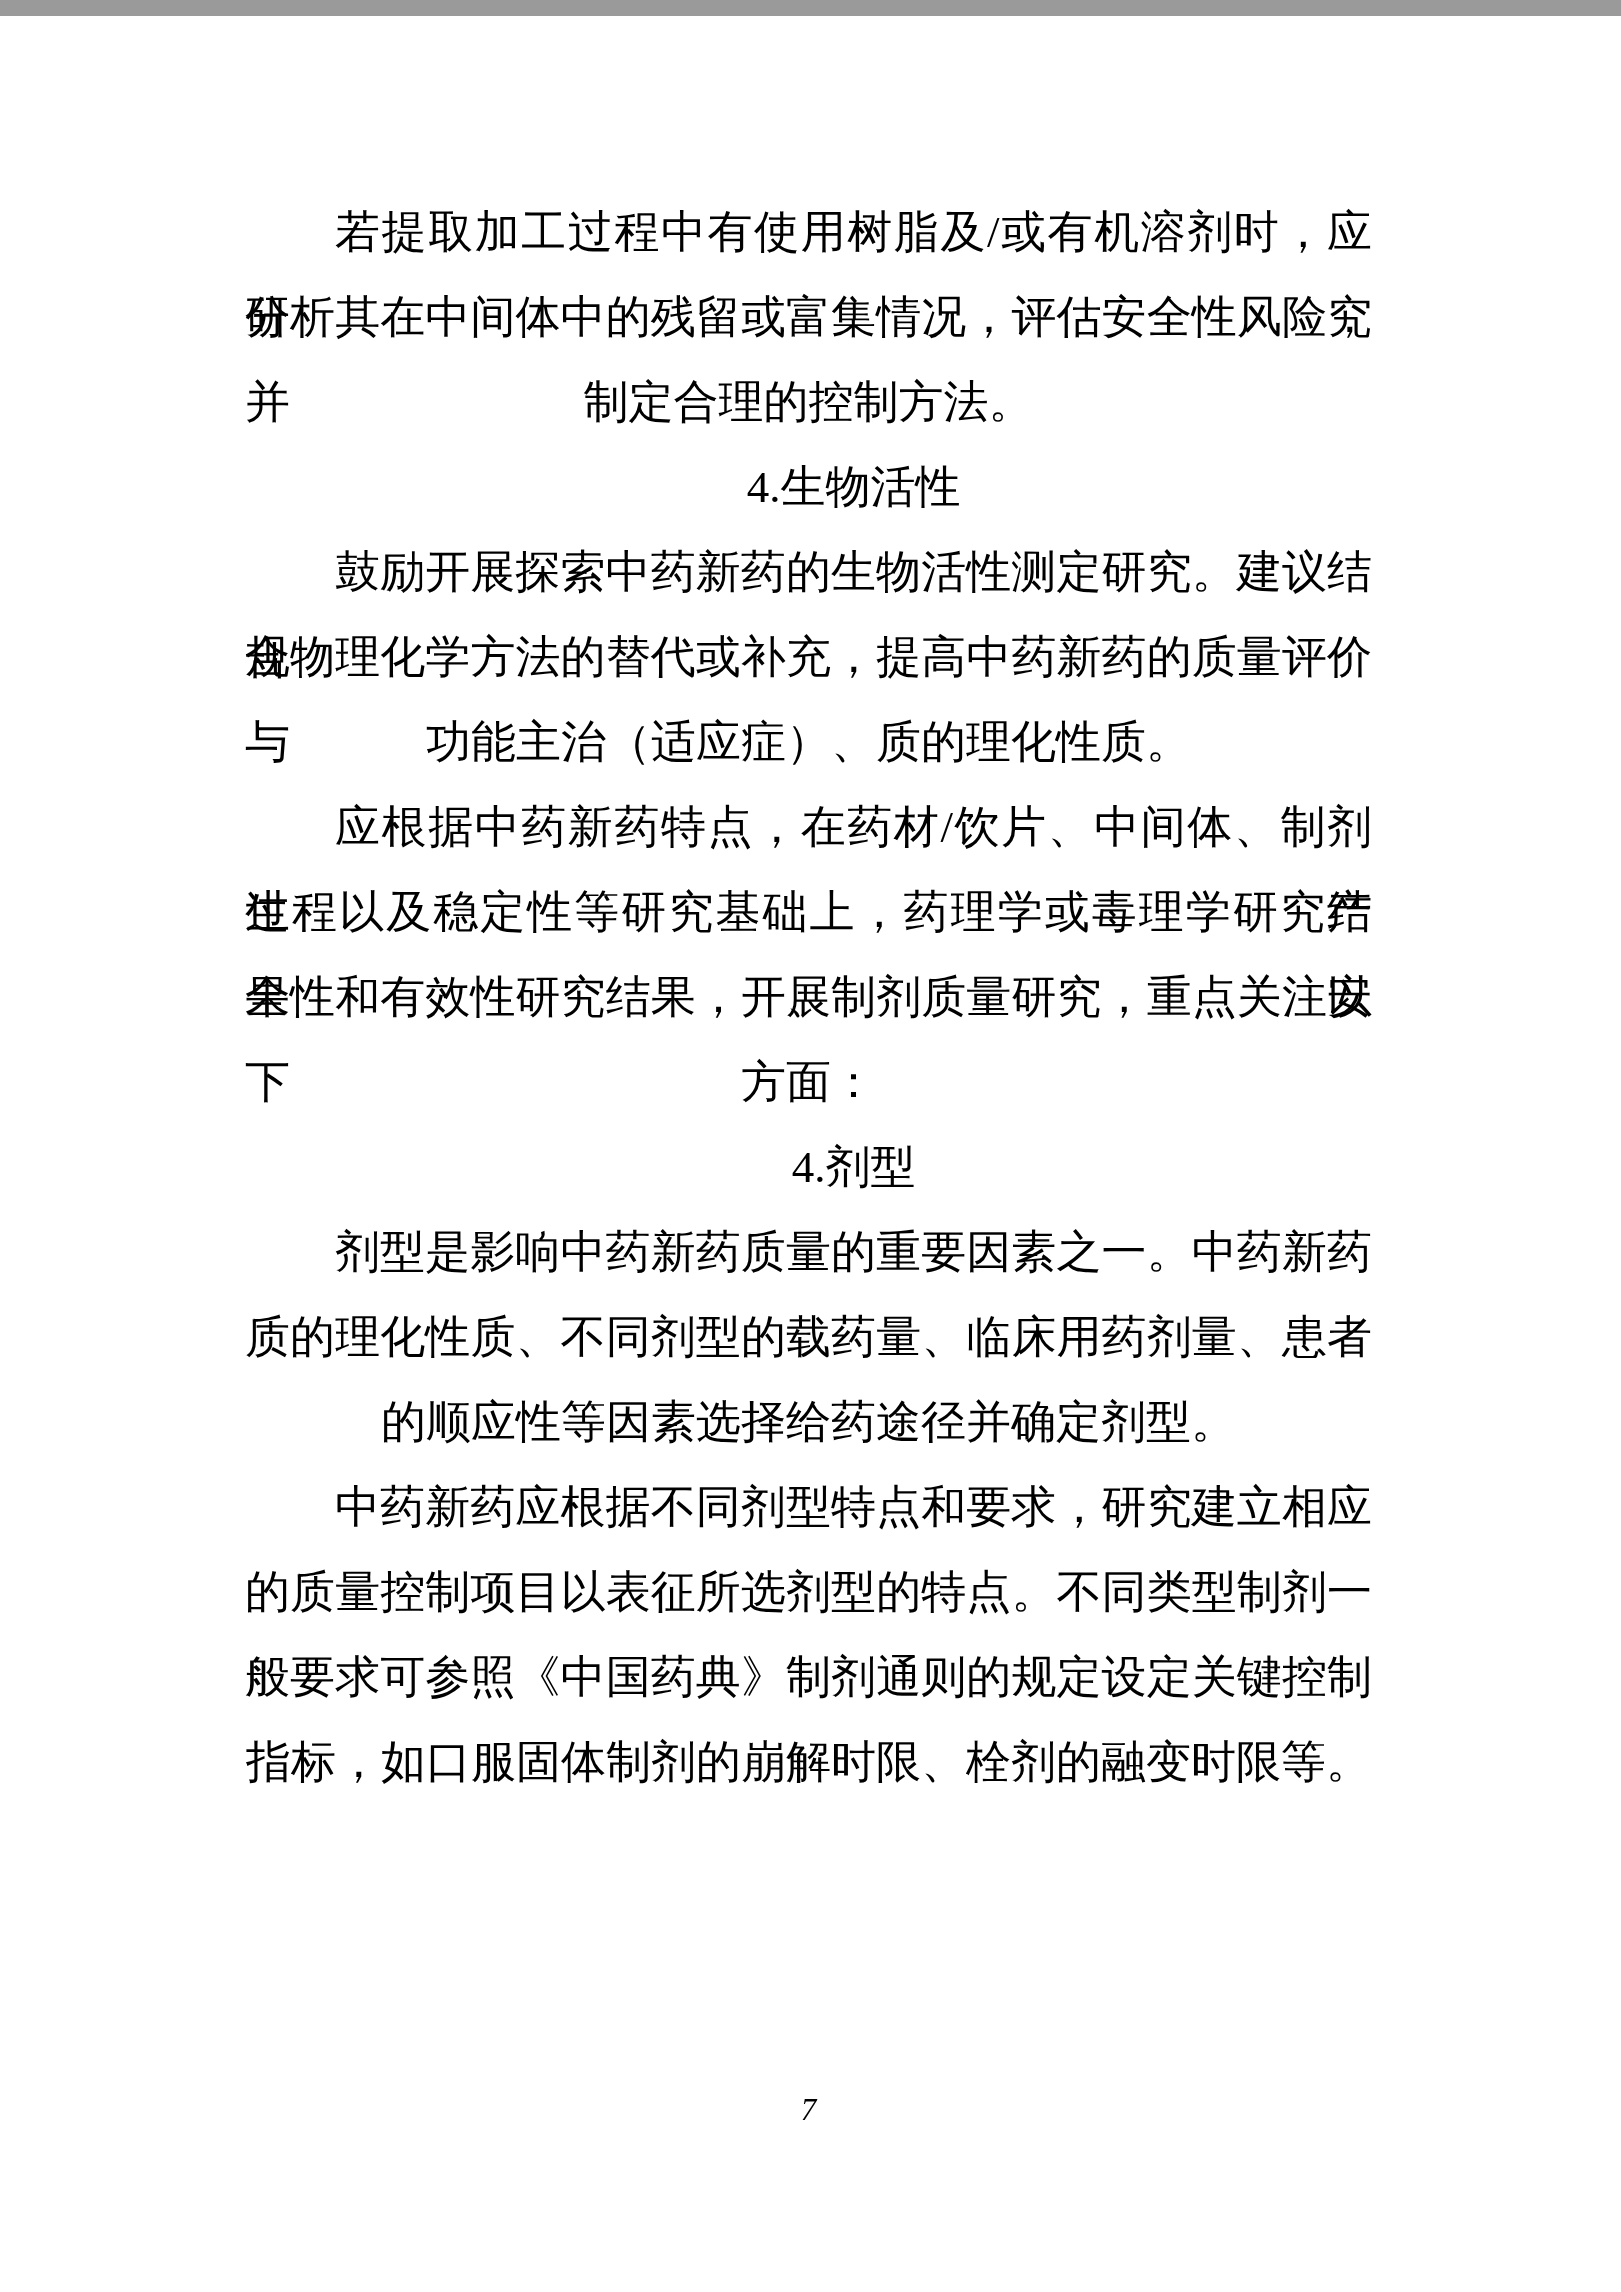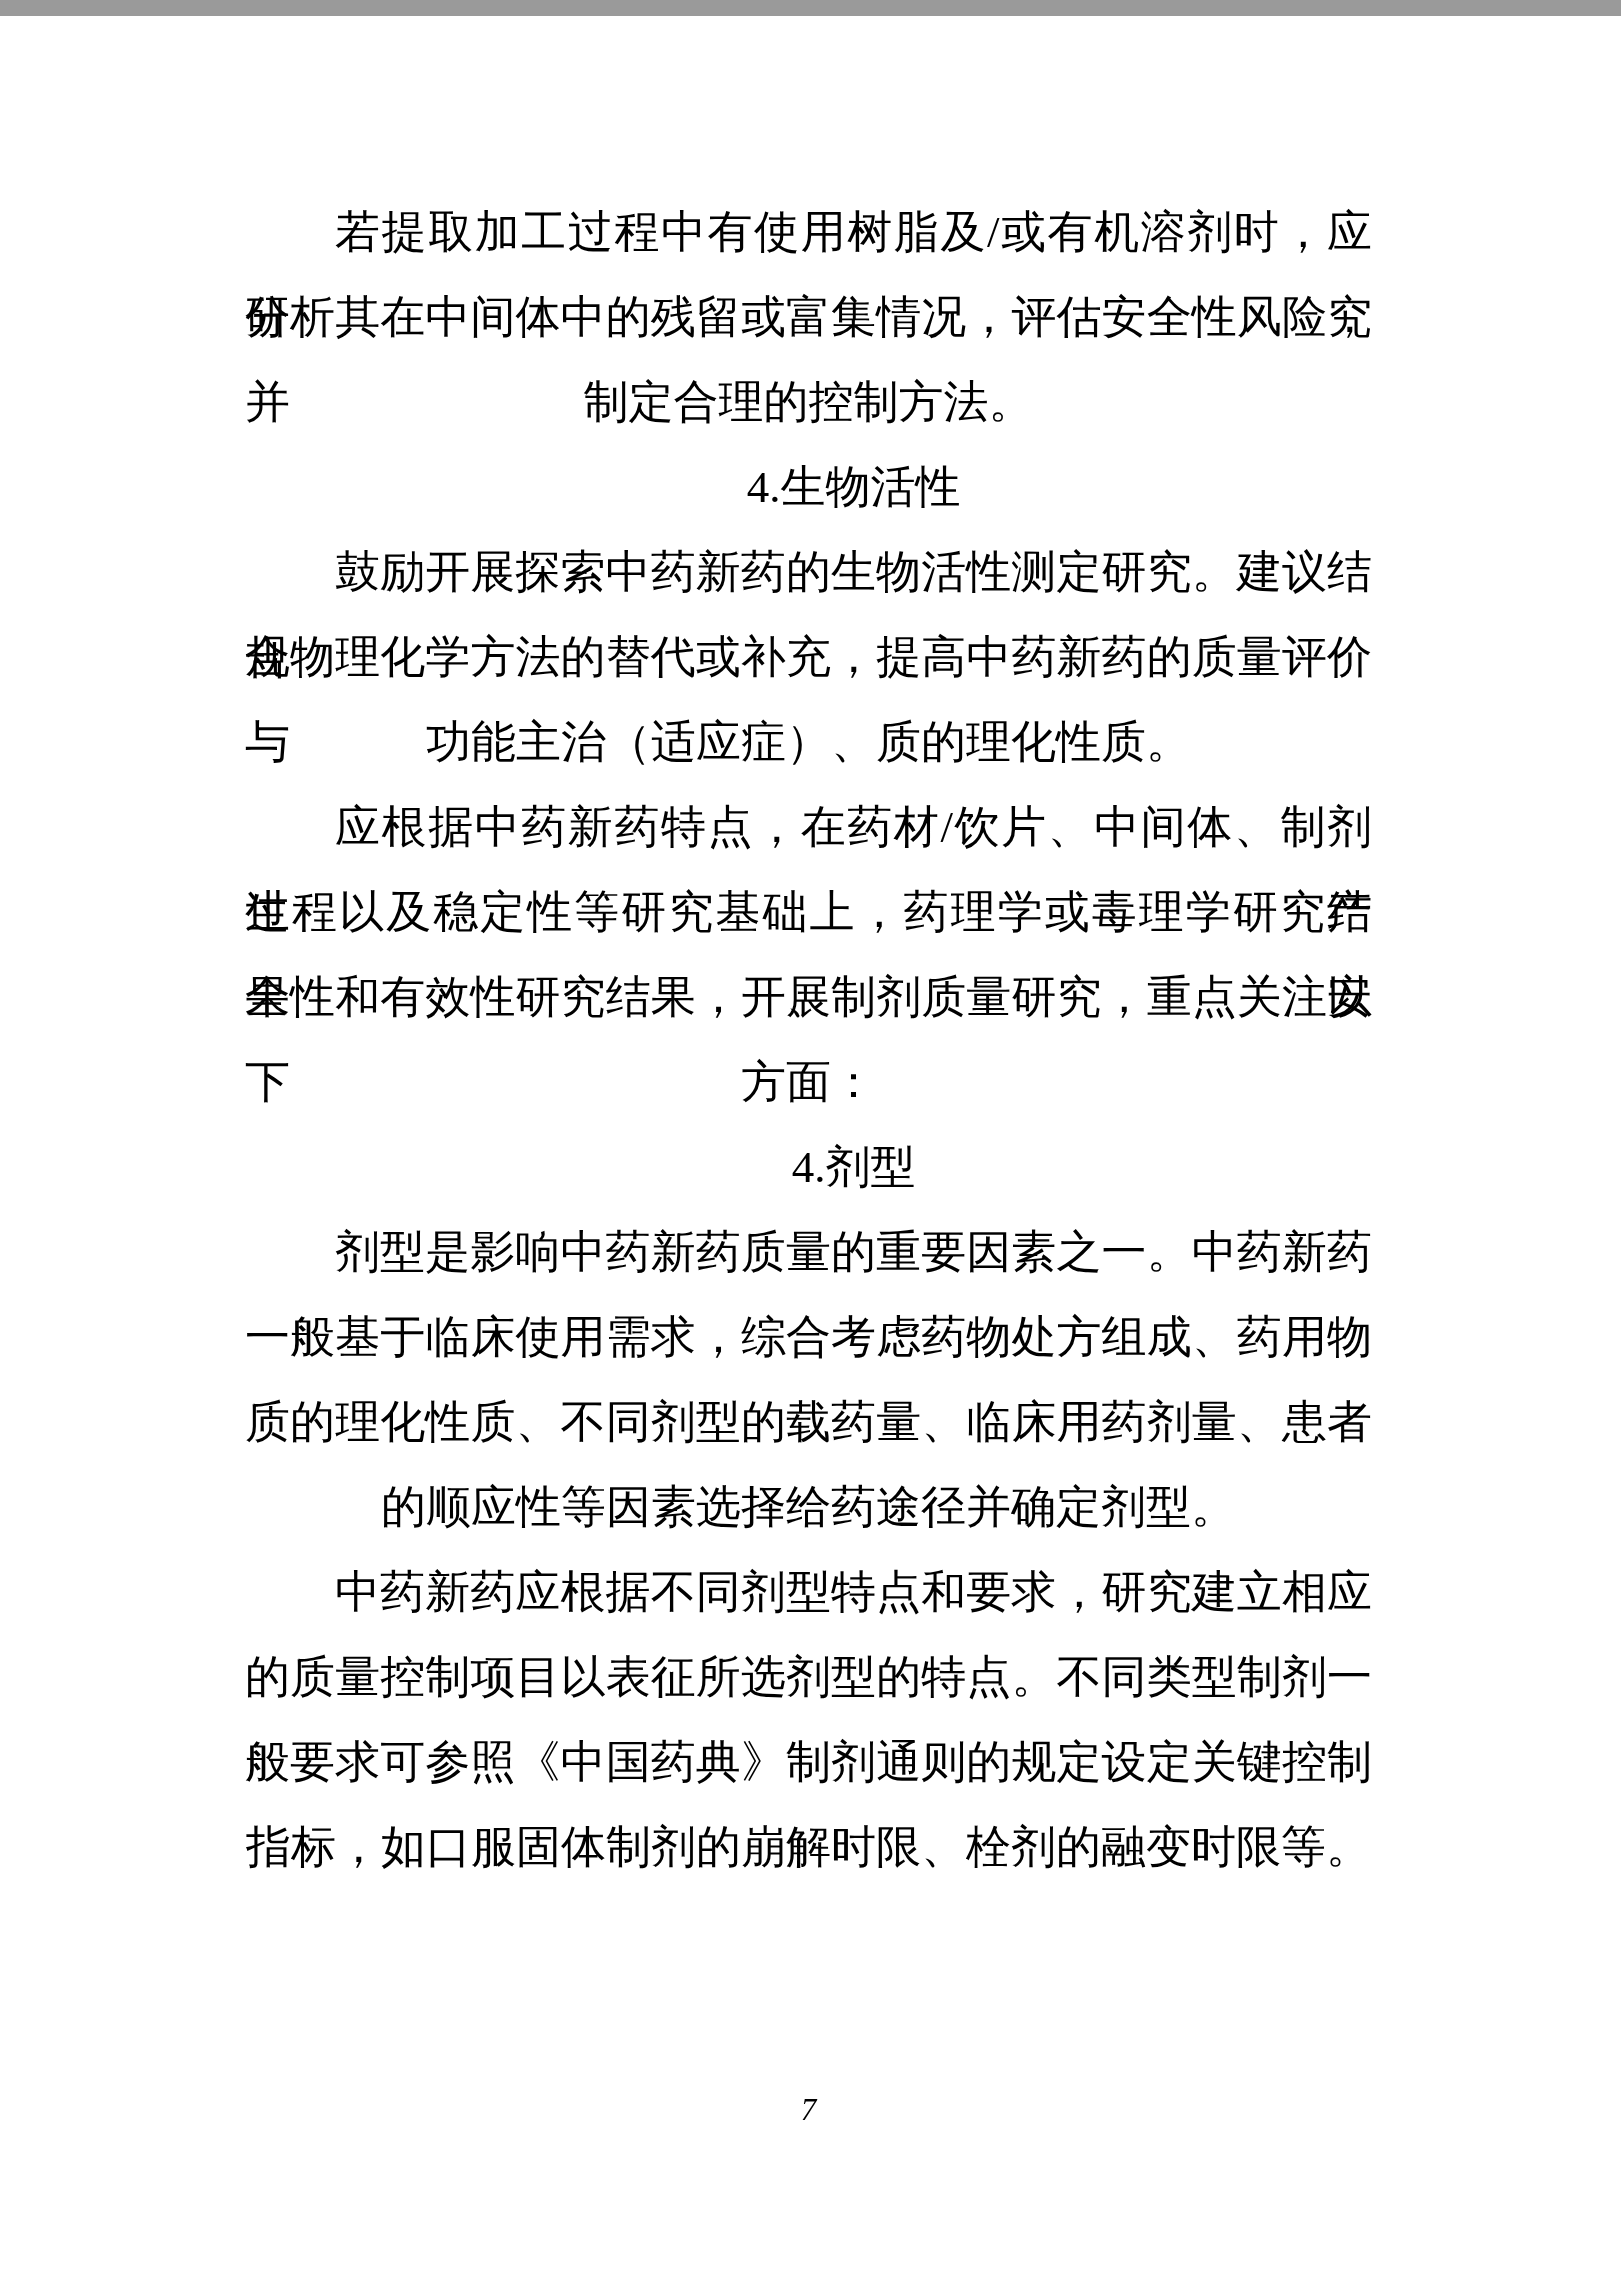--- a/index.html
+++ b/index.html
@@ -65,21 +65,20 @@
     <div class="line indent">4.生物活性</div>
     <div class="line indent fill">鼓励开展探索中药新药的生物活性测定研究。建议结合</div>
     <div class="line fill">规物理化学方法的替代或补充，提高中药新药的质量评价与</div>
     <div class="line">功能主治（适应症）、质的理化性质。</div>
     <div class="line indent fill">应根据中药新药特点，在药材/饮片、中间体、制剂生产</div>
     <div class="line fill">过程以及稳定性等研究基础上，药理学或毒理学研究结果、安</div>
     <div class="line fill">全性和有效性研究结果，开展制剂质量研究，重点关注以下</div>
     <div class="line">方面：</div>
     <div class="line indent">4.剂型</div>
     <div class="line indent fill">剂型是影响中药新药质量的重要因素之一。中药新药</div>
-    <div class="line fill">一般基于临床使用需求，综合考虑药物处方组成、药用物</div>
     <div class="line fill">质的理化性质、不同剂型的载药量、临床用药剂量、患者</div>
     <div class="line">的顺应性等因素选择给药途径并确定剂型。</div>
     <div class="line indent fill">中药新药应根据不同剂型特点和要求，研究建立相应</div>
     <div class="line fill">的质量控制项目以表征所选剂型的特点。不同类型制剂一</div>
     <div class="line fill">般要求可参照《中国药典》制剂通则的规定设定关键控制</div>
     <div class="line">指标，如口服固体制剂的崩解时限、栓剂的融变时限等。</div>
   </div>
 
   <div class="footer">
     <span class="page-number">7</span>

